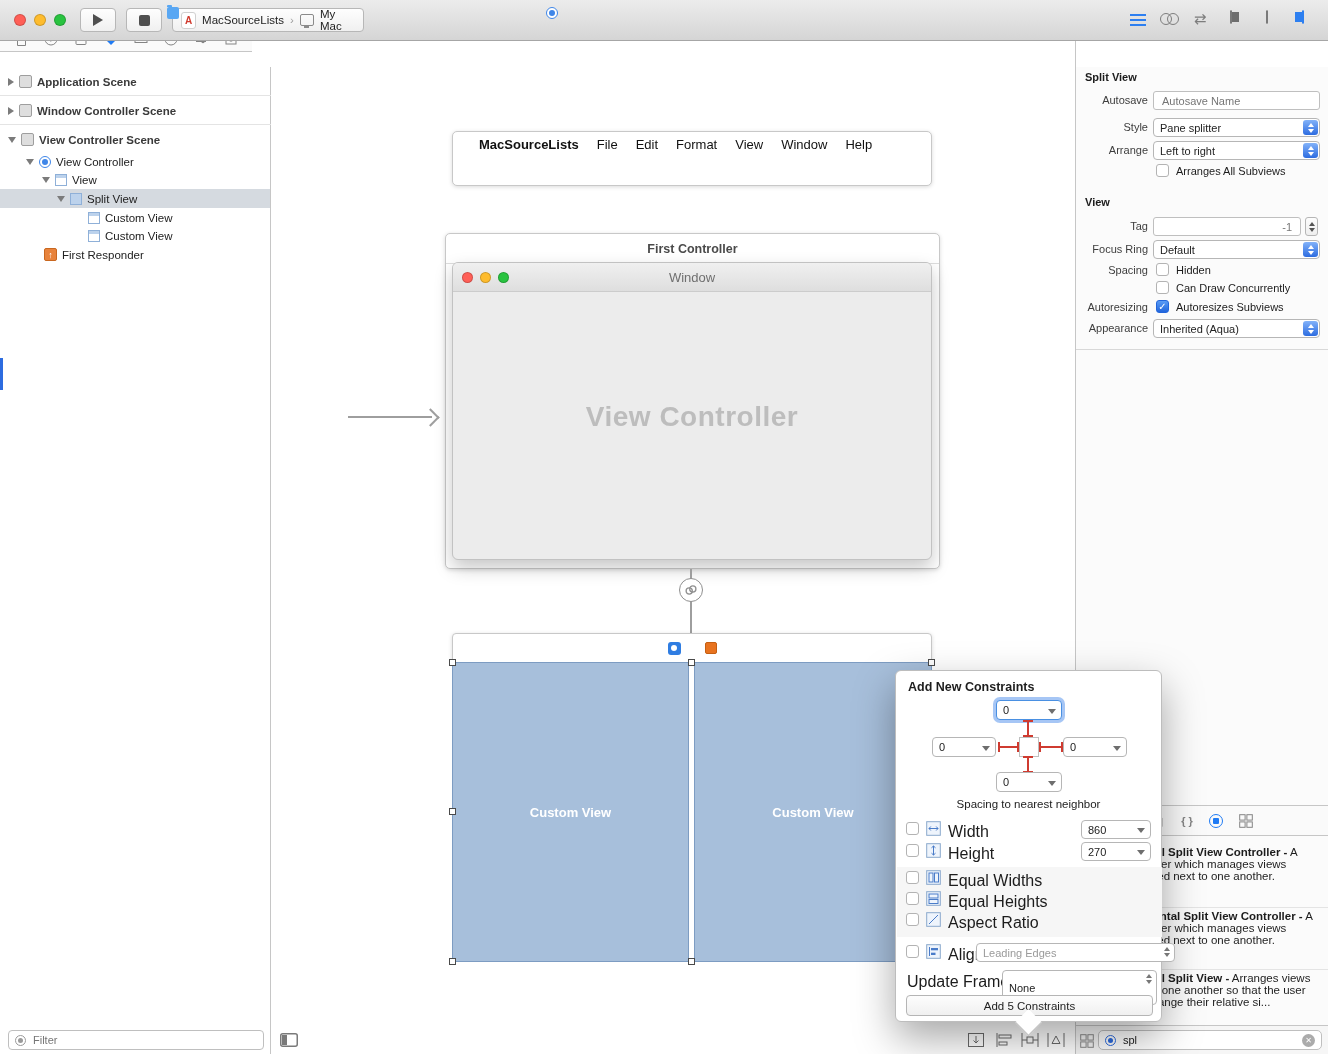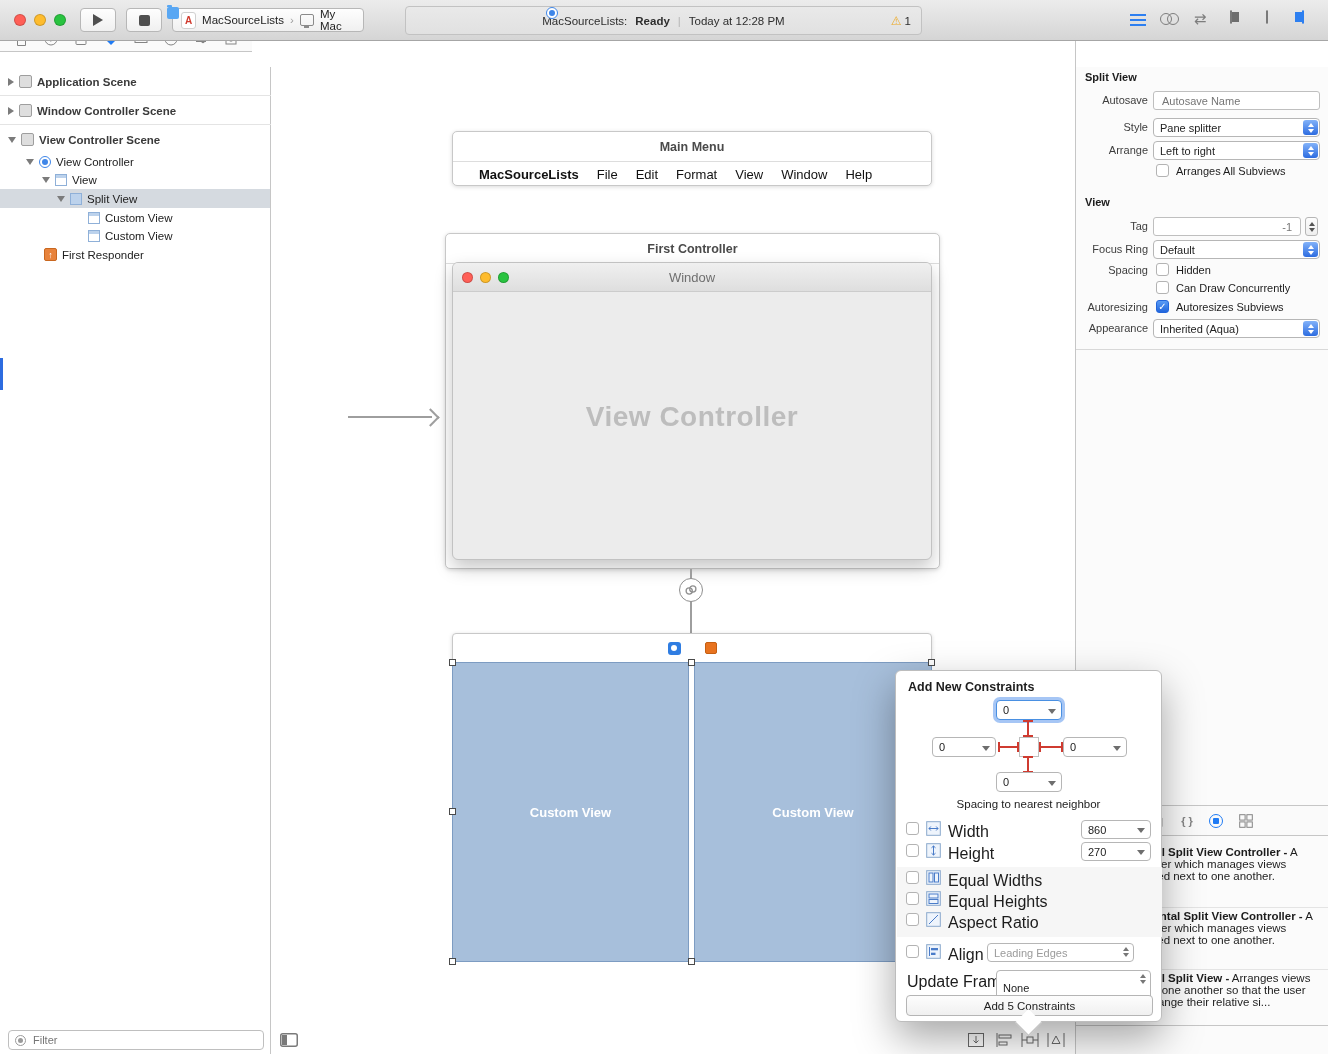--- a/index.html
+++ b/index.html
@@ -126,30 +126,20 @@
     </div>
 
     <div class="tbtn abs" id="scheme">
       <span class="appicon">A</span>
       <span>MacSourceLists</span>
       <span class="bcsep">›</span>
       <span class="macicon"></span>
       <span>My Mac</span>
     </div>
 
-    <div id="status" class="abs">
-      <span>MacSourceLists:</span>
-      <b>Ready</b>
-      <span style="color:#b5b5b5">|</span>
-      <span>Today at 12:28 PM</span>
-      <span class="abs" style="right:10px;display:flex;gap:3px;align-items:center">
-        <span class="warn">⚠</span>
-        <span>1</span>
-      </span>
-    </div>
 
     <span class="lineicon abs" style="left:1130px;top:14px"></span>
     <span class="circ2 abs" style="left:1160px;top:13px"><i></i><i></i></span>
     <span class="abs" style="left:1194px;top:10px;color:#7d7d7d;font-size:15px">⇄</span>
 
     <span class="ptoggle abs" style="left:1230px;top:11px">
       <i style="position:absolute;left:1px;top:1px;bottom:1px;width:7px;background:#6e6e6e"></i></span>
     <span class="ptoggle abs" style="left:1264px;top:11px">
       <i style="position:absolute;left:1px;right:1px;bottom:1px;height:4px;background:#b9b9b9"></i></span>
     <span class="ptoggle abs" style="left:1298px;top:11px;border-color:#2d7ff0">
@@ -296,21 +286,20 @@
     </div>
     <div class="field" style="position:absolute;left:8px;top:963px;width:256px;height:20px">
       <span class="scopeicon"></span>
       <input placeholder="Filter" style="">
     </div>
   </div>
 
   <div class="abs" style="left:0;top:358px;width:3px;height:32px;background:#2d6ce0;z-index:6"></div>
 
   <div class="scenebox" style="left:452px;top:131px;width:480px;height:55px">
-    <div class="scenehead">Main Menu</div>
     <div class="menurow">
       <b>MacSourceLists</b>
       <span>File</span>
       <span>Edit</span>
       <span>Format</span>
       <span>View</span>
       <span>Window</span>
       <span>Help</span>
     </div>
   </div>
@@ -492,20 +481,35 @@
   </div>
   <div class="hr" style="left:1076px;top:969px;width:252px;background:#e4e4e4"></div>
 
   <div class="libicon" style="left:1083px;top:976px"></div>
   <div class="libtext" style="top:972px">
     <b>Vertical Split View -</b>
     <span>Arranges views next to one another so that the user can change their relative si...</span>
   </div>
 
   <div class="hr" style="left:1076px;top:1025px;width:252px;background:#c6c6c6"></div>
+  <div class="abs" style="left:1076px;top:1026px;width:252px;height:28px;background:#f6f6f6">
+    <svg class="abs" style="left:4px;top:8px" width="14" height="14" viewBox="0 0 14 14">
+        <rect x="0.7" y="0.7" width="5.4" height="5.4" fill="none" stroke="#8a8a8a"></rect>
+        <rect x="7.9" y="0.7" width="5.4" height="5.4" fill="none" stroke="#8a8a8a"></rect>
+        <rect x="0.7" y="7.9" width="5.4" height="5.4" fill="none" stroke="#8a8a8a"></rect>
+        <rect x="7.9" y="7.9" width="5.4" height="5.4" fill="none" stroke="#8a8a8a"></rect>
+      </svg>
+    <div class="field" style="position:absolute;left:22px;top:4px;width:224px;height:20px;border-radius:5px">
+      <span style="width:11px;height:11px;border:1.5px solid #2d6ce0;border-radius:50%;position:relative;box-sizing:border-box;flex:none">
+          <i style="position:absolute;inset:2px;background:#2d6ce0;border-radius:50%"></i>
+        </span>
+      <input value="spl" style="">
+      <span style="width:13px;height:13px;background:#ababab;border-radius:50%;color:#fff;font-size:8px;display:flex;align-items:center;justify-content:center;flex:none">✕</span>
+    </div>
+  </div>
 
   <div id="pop-arrow"></div>
   <div id="popover">
     <div class="pabs" style="left:12px;top:9px;font-weight:bold;font-size:12.5px">Add New Constraints</div>
 
     <div class="combo focus" style="left:100px;top:29px;width:66px">
       <span>0</span>
         <span class="garrow"></span>
     </div>
 
@@ -586,30 +590,30 @@
     <span class="pabs prow-label" style="left:52px;top:243px">Aspect Ratio</span>
 
     <span class="cb pabs" style="left:10px;top:274px"></span>
     <svg class="pabs" style="left:30px;top:273px" width="15" height="15" viewBox="0 0 15 15">
         <rect x="0.7" y="0.7" width="13.6" height="13.6" fill="#eef4fc" stroke="#8aa8cc"></rect>
         <path d="M3.5 3v9" stroke="#4a7cc9"></path>
         <rect x="5" y="4" width="7" height="2.3" fill="#4a7cc9"></rect>
         <rect x="5" y="8.7" width="4.5" height="2.3" fill="#4a7cc9"></rect>
       </svg>
     <span class="pabs prow-label" style="left:52px;top:275px">Align</span>
-    <div class="combo" style="left:91px;top:272px;width:147px;height:19px;color:#9a9a9a">
+    <div class="combo" style="left:80px;top:272px;width:199px;height:19px;color:#9a9a9a">
       <span>Leading Edges</span>
         <span class="gcapi">
           <i class="up"></i>
           <i class="dn"></i>
         </span>
     </div>
 
     <span class="pabs prow-label" style="left:11px;top:302px">Update Frames</span>
-    <div class="combo" style="left:100px;top:299px;width:155px;height:35px">
+    <div class="combo" style="left:106px;top:299px;width:155px;height:35px">
       <span>None</span>
         <span class="gcapi">
           <i class="up"></i>
           <i class="dn"></i>
         </span>
     </div>
 
     <div class="pbtn" style="left:10px;top:324px;width:247px">Add 5 Constraints</div>
   </div>
 

